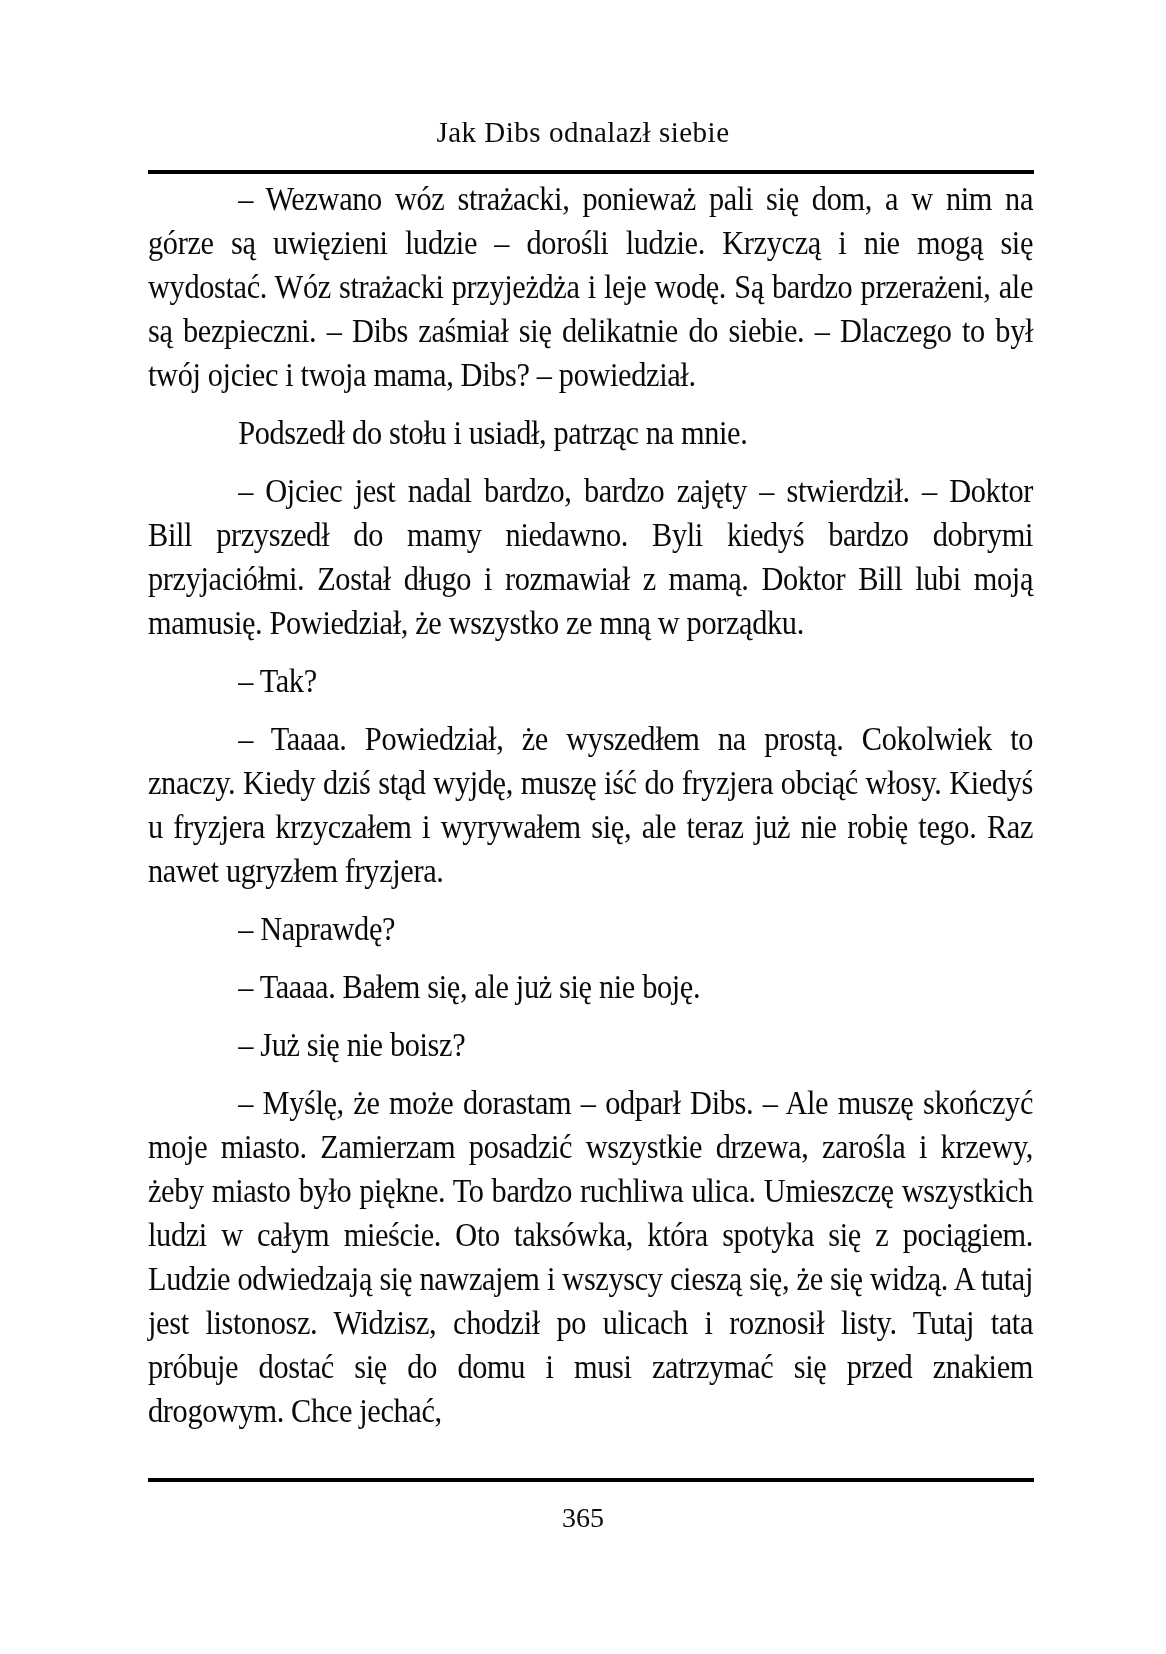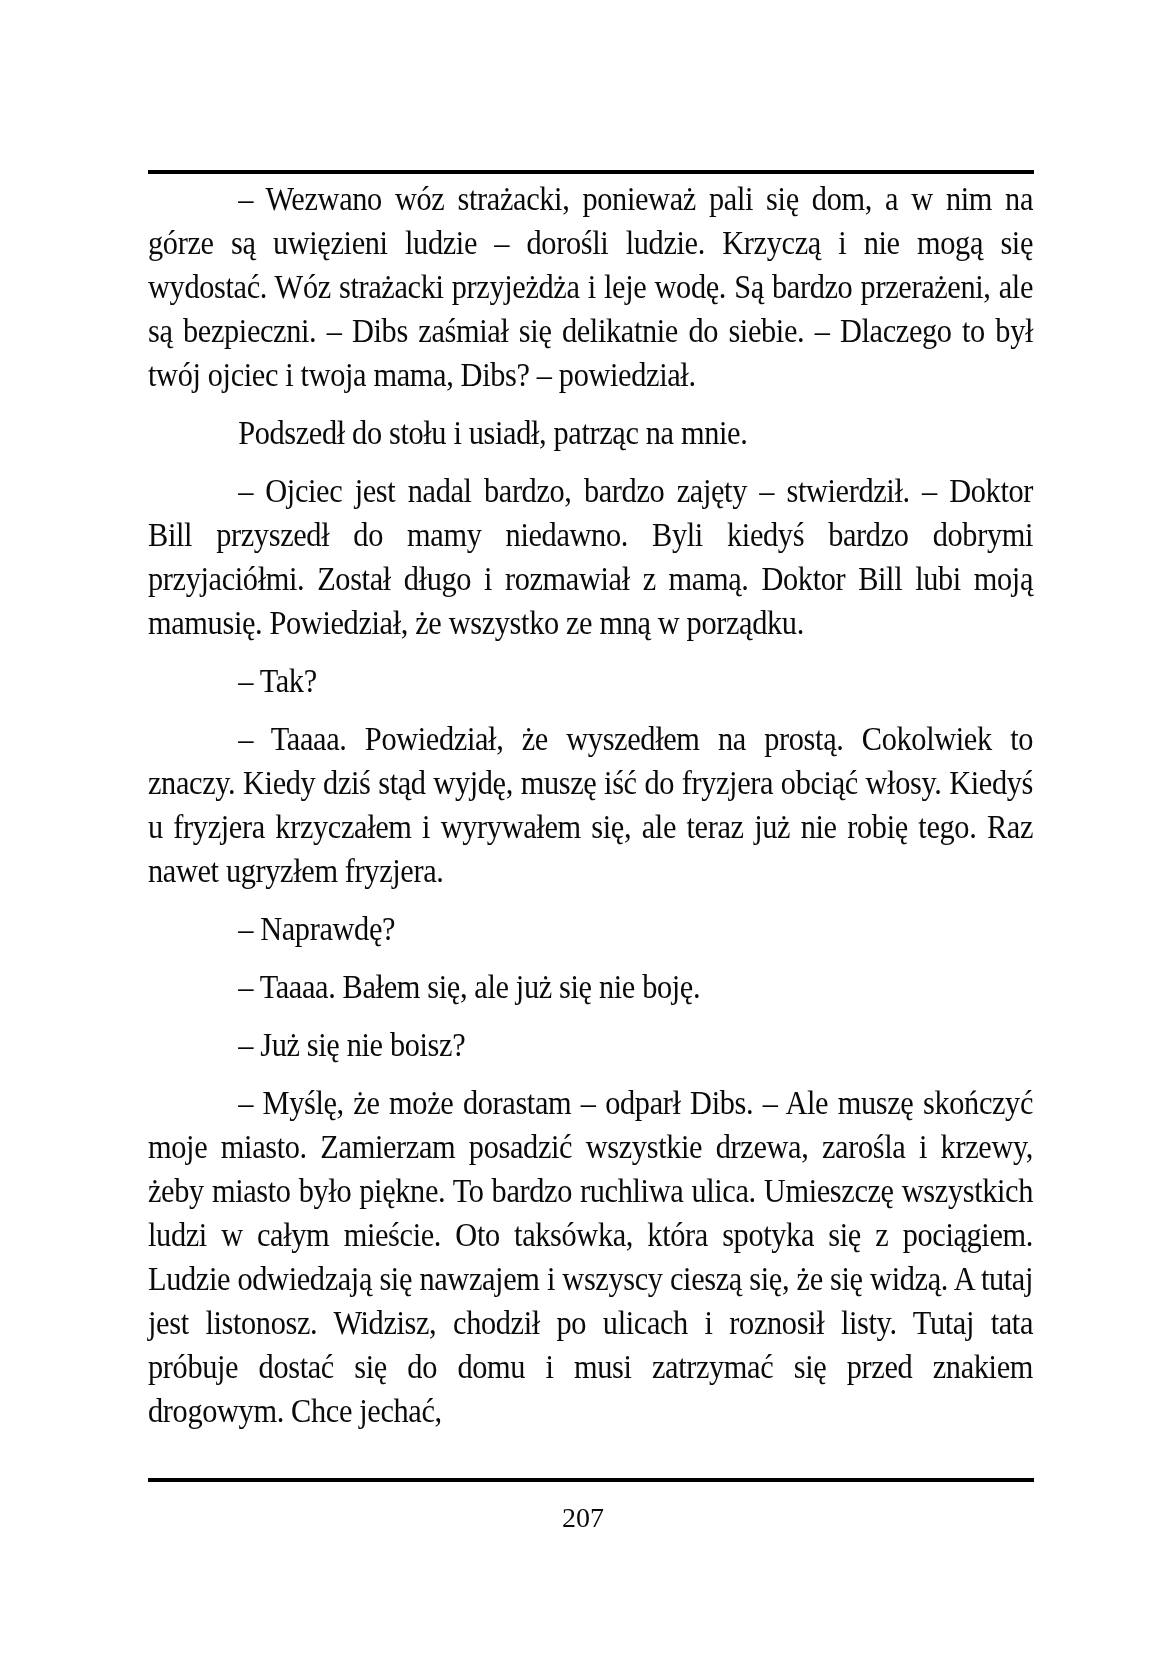--- a/index.html
+++ b/index.html
@@ -64,32 +64,33 @@
     text-align: center;
     font-size: 28px;
     color: #0a0a0a;
   }
 </style>
 </head>
 <body>
 
 <div class="page">
 
+  <div class="running-header">Jak Dibs odnalazł siebie</div>
 
   <div class="rule rule-top"></div>
 
   <div class="body-text">
     <p>– Wezwano wóz strażacki, ponieważ pali się dom, a w nim na górze są uwięzieni ludzie – dorośli ludzie. Krzyczą i nie mogą się wydostać. Wóz strażacki przyjeżdża i leje wodę. Są bardzo przerażeni, ale są bezpieczni. – Dibs zaśmiał się delikatnie do siebie. – Dlaczego to był twój ojciec i twoja mama, Dibs? – powiedział.</p>
     <p>Podszedł do stołu i usiadł, patrząc na mnie.</p>
     <p>– Ojciec jest nadal bardzo, bardzo zajęty – stwierdził. – Doktor Bill przyszedł do mamy niedawno. Byli kiedyś bardzo dobrymi przyjaciółmi. Został długo i rozmawiał z mamą. Doktor Bill lubi moją mamusię. Powiedział, że wszystko ze mną w porządku.</p>
     <p>– Tak?</p>
     <p>– Taaaa. Powiedział, że wyszedłem na prostą. Cokolwiek to znaczy. Kiedy dziś stąd wyjdę, muszę iść do fryzjera obciąć włosy. Kiedyś u fryzjera krzyczałem i wyrywałem się, ale teraz już nie robię tego. Raz nawet ugryzłem fryzjera.</p>
     <p>– Naprawdę?</p>
     <p>– Taaaa. Bałem się, ale już się nie boję.</p>
     <p>– Już się nie boisz?</p>
     <p>– Myślę, że może dorastam – odparł Dibs. – Ale muszę skończyć moje miasto. Zamierzam posadzić wszystkie drzewa, zarośla i krzewy, żeby miasto było piękne. To bardzo ruchliwa ulica. Umieszczę wszystkich ludzi w całym mieście. Oto taksówka, która spotyka się z pociągiem. Ludzie odwiedzają się nawzajem i wszyscy cieszą się, że się widzą. A tutaj jest listonosz. Widzisz, chodził po ulicach i roznosił listy. Tutaj tata próbuje dostać się do domu i musi zatrzymać się przed znakiem drogowym. Chce jechać,</p>
   </div>
 
   <div class="rule rule-bottom"></div>
 
-  <div class="page-number">207</div>
+  <div class="page-number">365</div>
 
 </div>
 
 </body></html>

